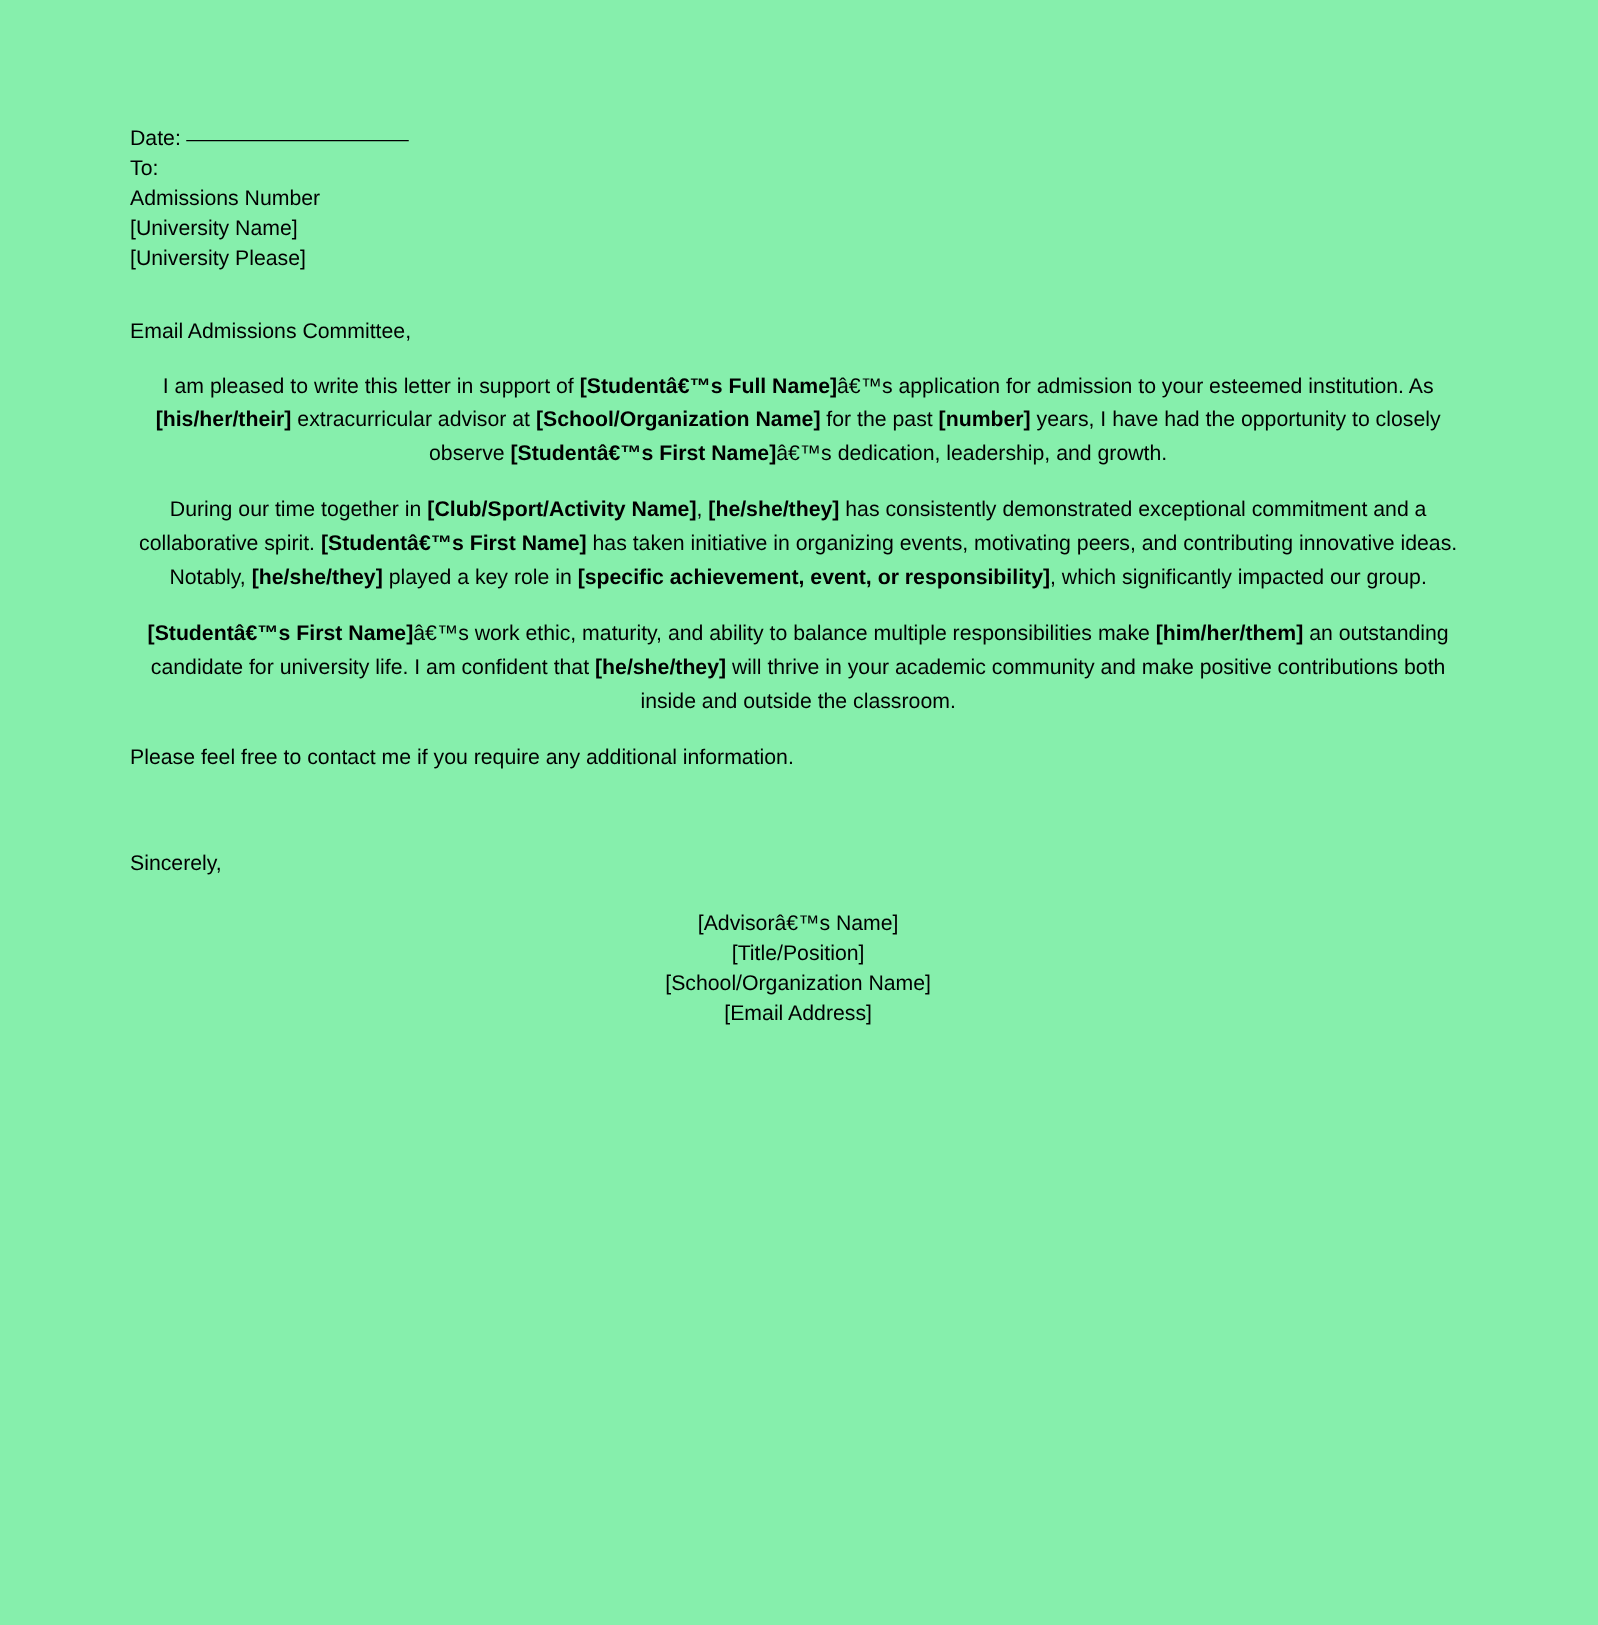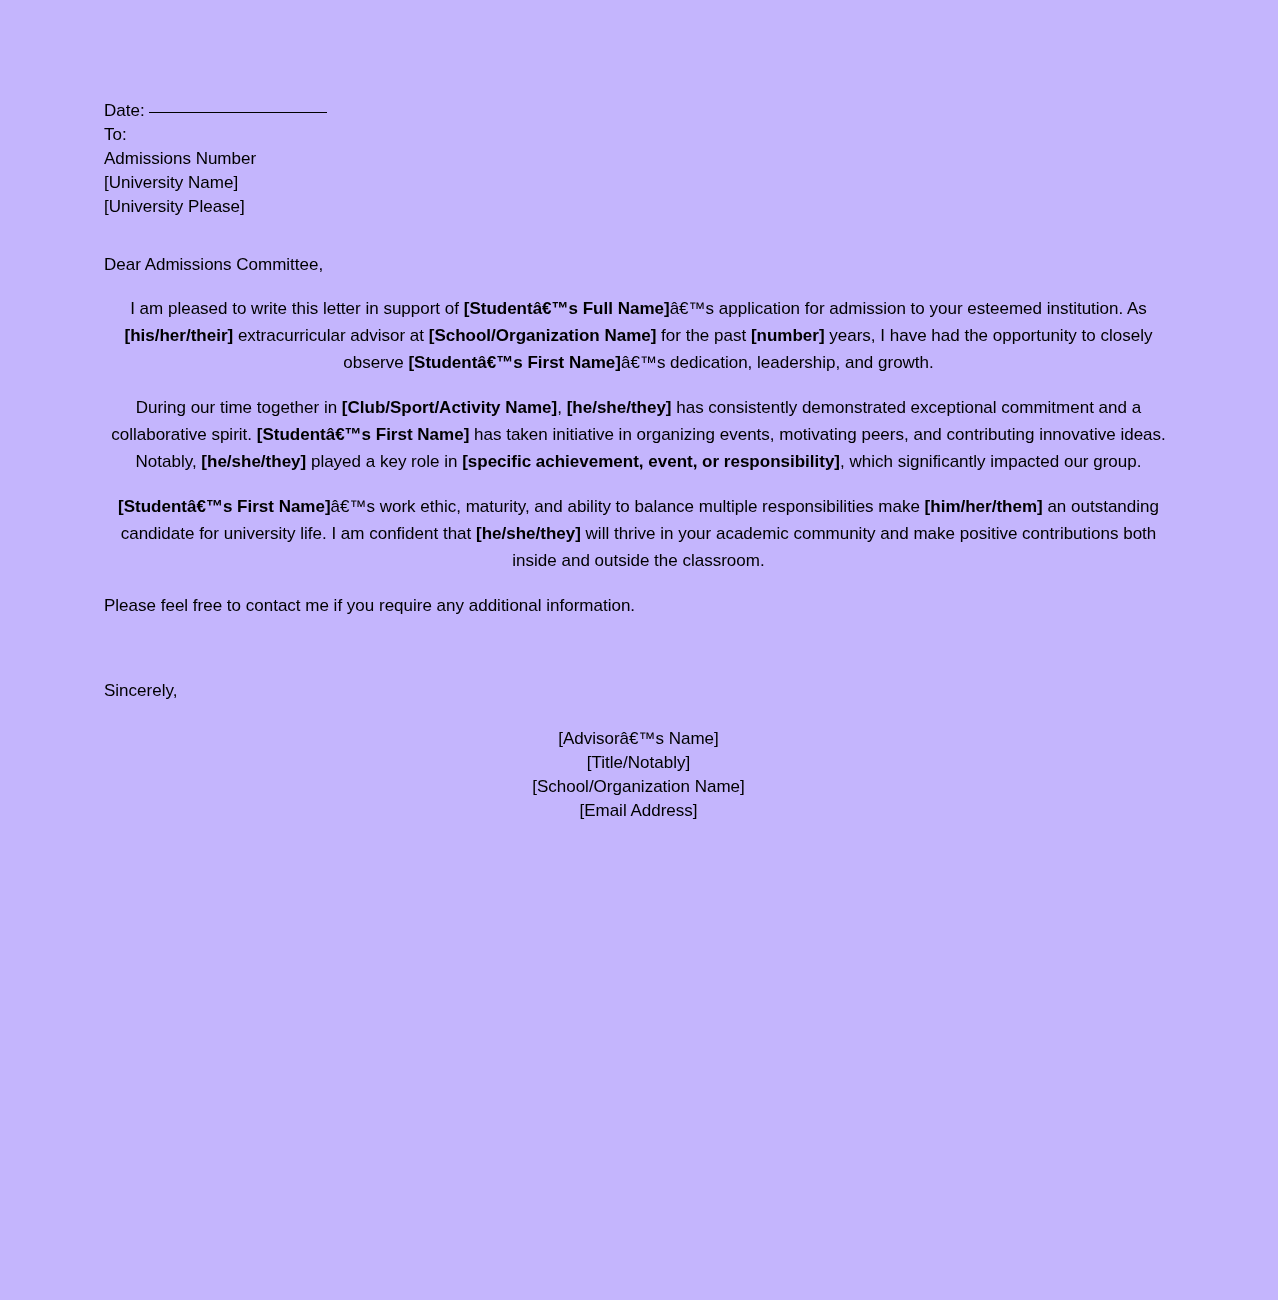--- a/index.html
+++ b/index.html
@@ -12,21 +12,21 @@
     height: 1300px;
     font-family: "Liberation Sans Narrow", "Liberation Sans", sans-serif;
     font-stretch: condensed;
     color: #000000;
     -webkit-font-smoothing: antialiased;
   }
   .page {
     position: relative;
     width: 1278px;
     height: 1300px;
-    background: #c4b5fd;
+    background: #86efac;
     box-sizing: border-box;
   }
   .doc {
     position: absolute;
     left: 104px;
     top: 99px;
     width: 1069px;
     font-size: 17px;
     line-height: 24px;
   }
@@ -85,31 +85,31 @@
   <div class="doc">
 
     <div class="addr-block">
       <span class="addr-line"><span>Date:</span><span class="rule"></span></span>
       <span class="addr-line">To:</span>
       <span class="addr-line">Admissions Number</span>
       <span class="addr-line">[University Name]</span>
       <span class="addr-line">[University Please]</span>
     </div>
 
-    <p class="salutation">Dear Admissions Committee,</p>
+    <p class="salutation">Email Admissions Committee,</p>
 
     <p class="para"><span>I am pleased to write this letter in support of </span><span style="font-weight: bold;">[Studentâ€™s Full Name]</span><span>â€™s application for admission to your esteemed institution. As </span><span style="font-weight: bold;">[his/her/their]</span><span> extracurricular advisor at </span><span style="font-weight: bold;">[School/Organization Name]</span><span> for the past </span><span style="font-weight: bold;">[number]</span><span> years, I have had the opportunity to closely observe </span><span style="font-weight: bold;">[Studentâ€™s First Name]</span><span>â€™s dedication, leadership, and growth.</span></p>
     <p class="para"><span>During our time together in </span><span style="font-weight: bold;">[Club/Sport/Activity Name]</span><span>, </span><span style="font-weight: bold;">[he/she/they]</span><span> has consistently demonstrated exceptional commitment and a collaborative spirit. </span><span style="font-weight: bold;">[Studentâ€™s First Name]</span><span> has taken initiative in organizing events, motivating peers, and contributing innovative ideas. Notably, </span><span style="font-weight: bold;">[he/she/they]</span><span> played a key role in </span><span style="font-weight: bold;">[specific achievement, event, or responsibility]</span><span>, which significantly impacted our group.</span></p>
     <p class="para"><span style="font-weight: bold;">[Studentâ€™s First Name]</span><span>â€™s work ethic, maturity, and ability to balance multiple responsibilities make </span><span style="font-weight: bold;">[him/her/them]</span><span> an outstanding candidate for university life. I am confident that </span><span style="font-weight: bold;">[he/she/they]</span><span> will thrive in your academic community and make positive contributions both inside and outside the classroom.</span></p>
 
     <p class="closing-note">Please feel free to contact me if you require any additional information.</p>
 
     <p class="sincerely">Sincerely,</p>
 
     <div class="sig-block">
       <span class="sig-line">[Advisorâ€™s Name]</span>
-      <span class="sig-line">[Title/Notably]</span>
+      <span class="sig-line">[Title/Position]</span>
       <span class="sig-line">[School/Organization Name]</span>
       <span class="sig-line">[Email Address]</span>
     </div>
 
   </div>
 </div>
 
 </body></html>

